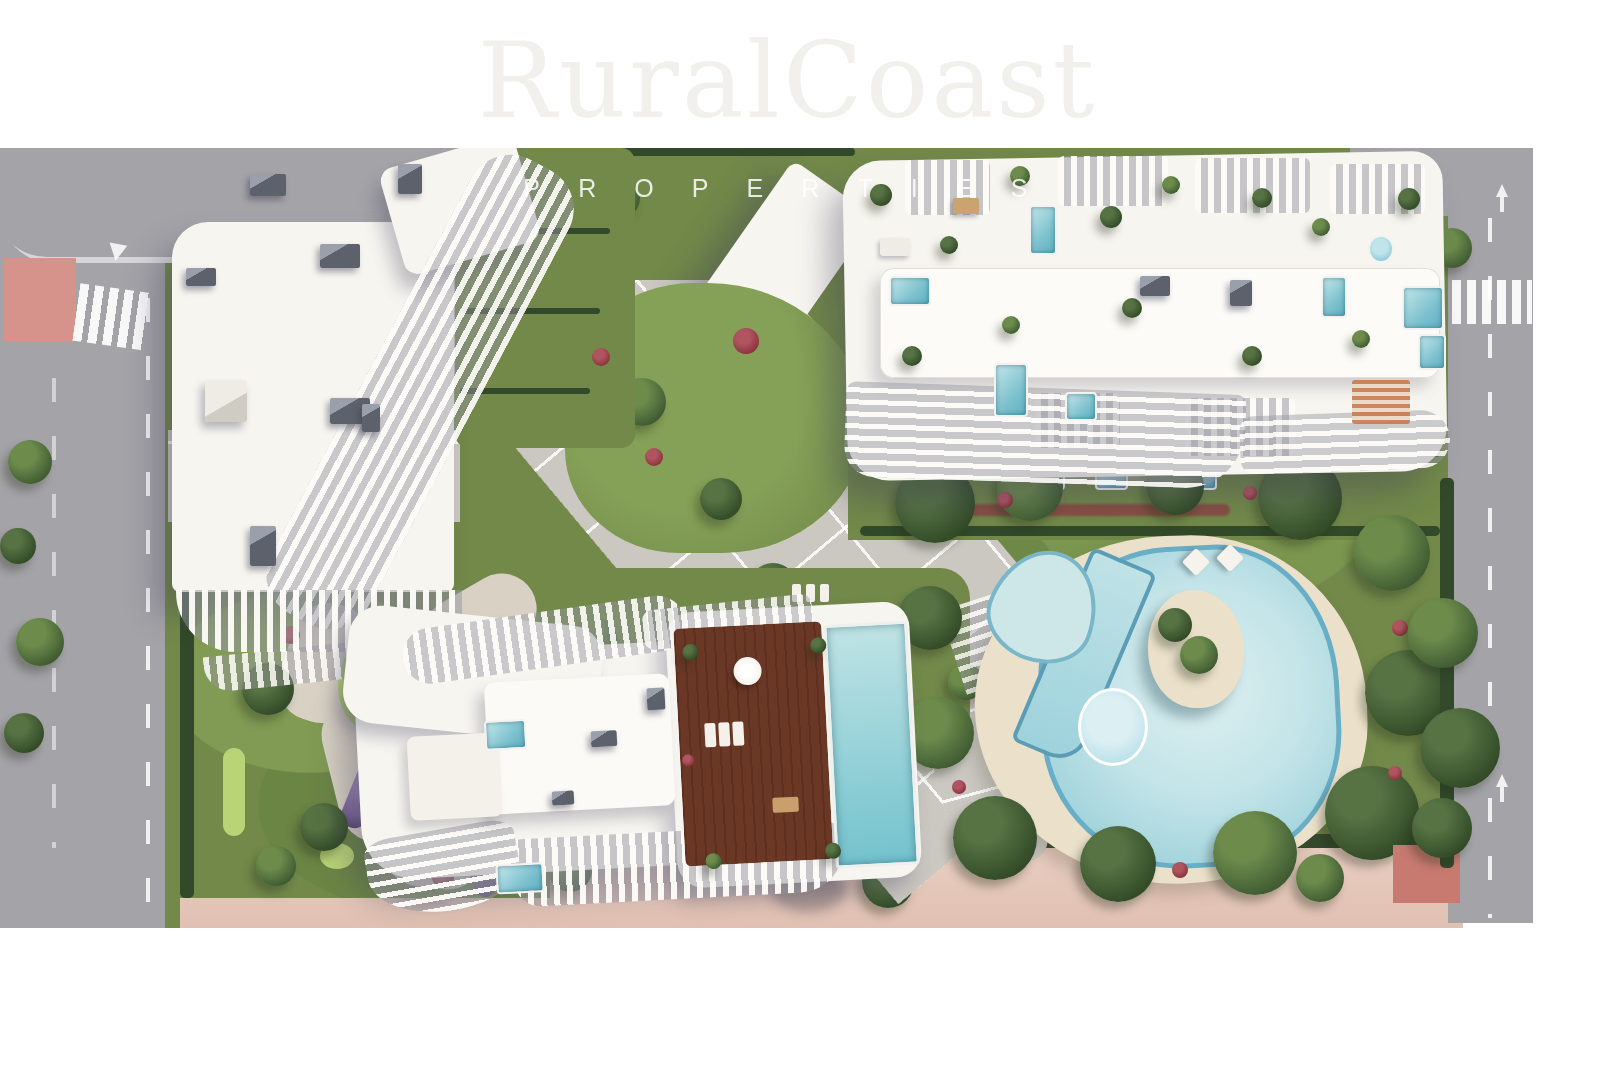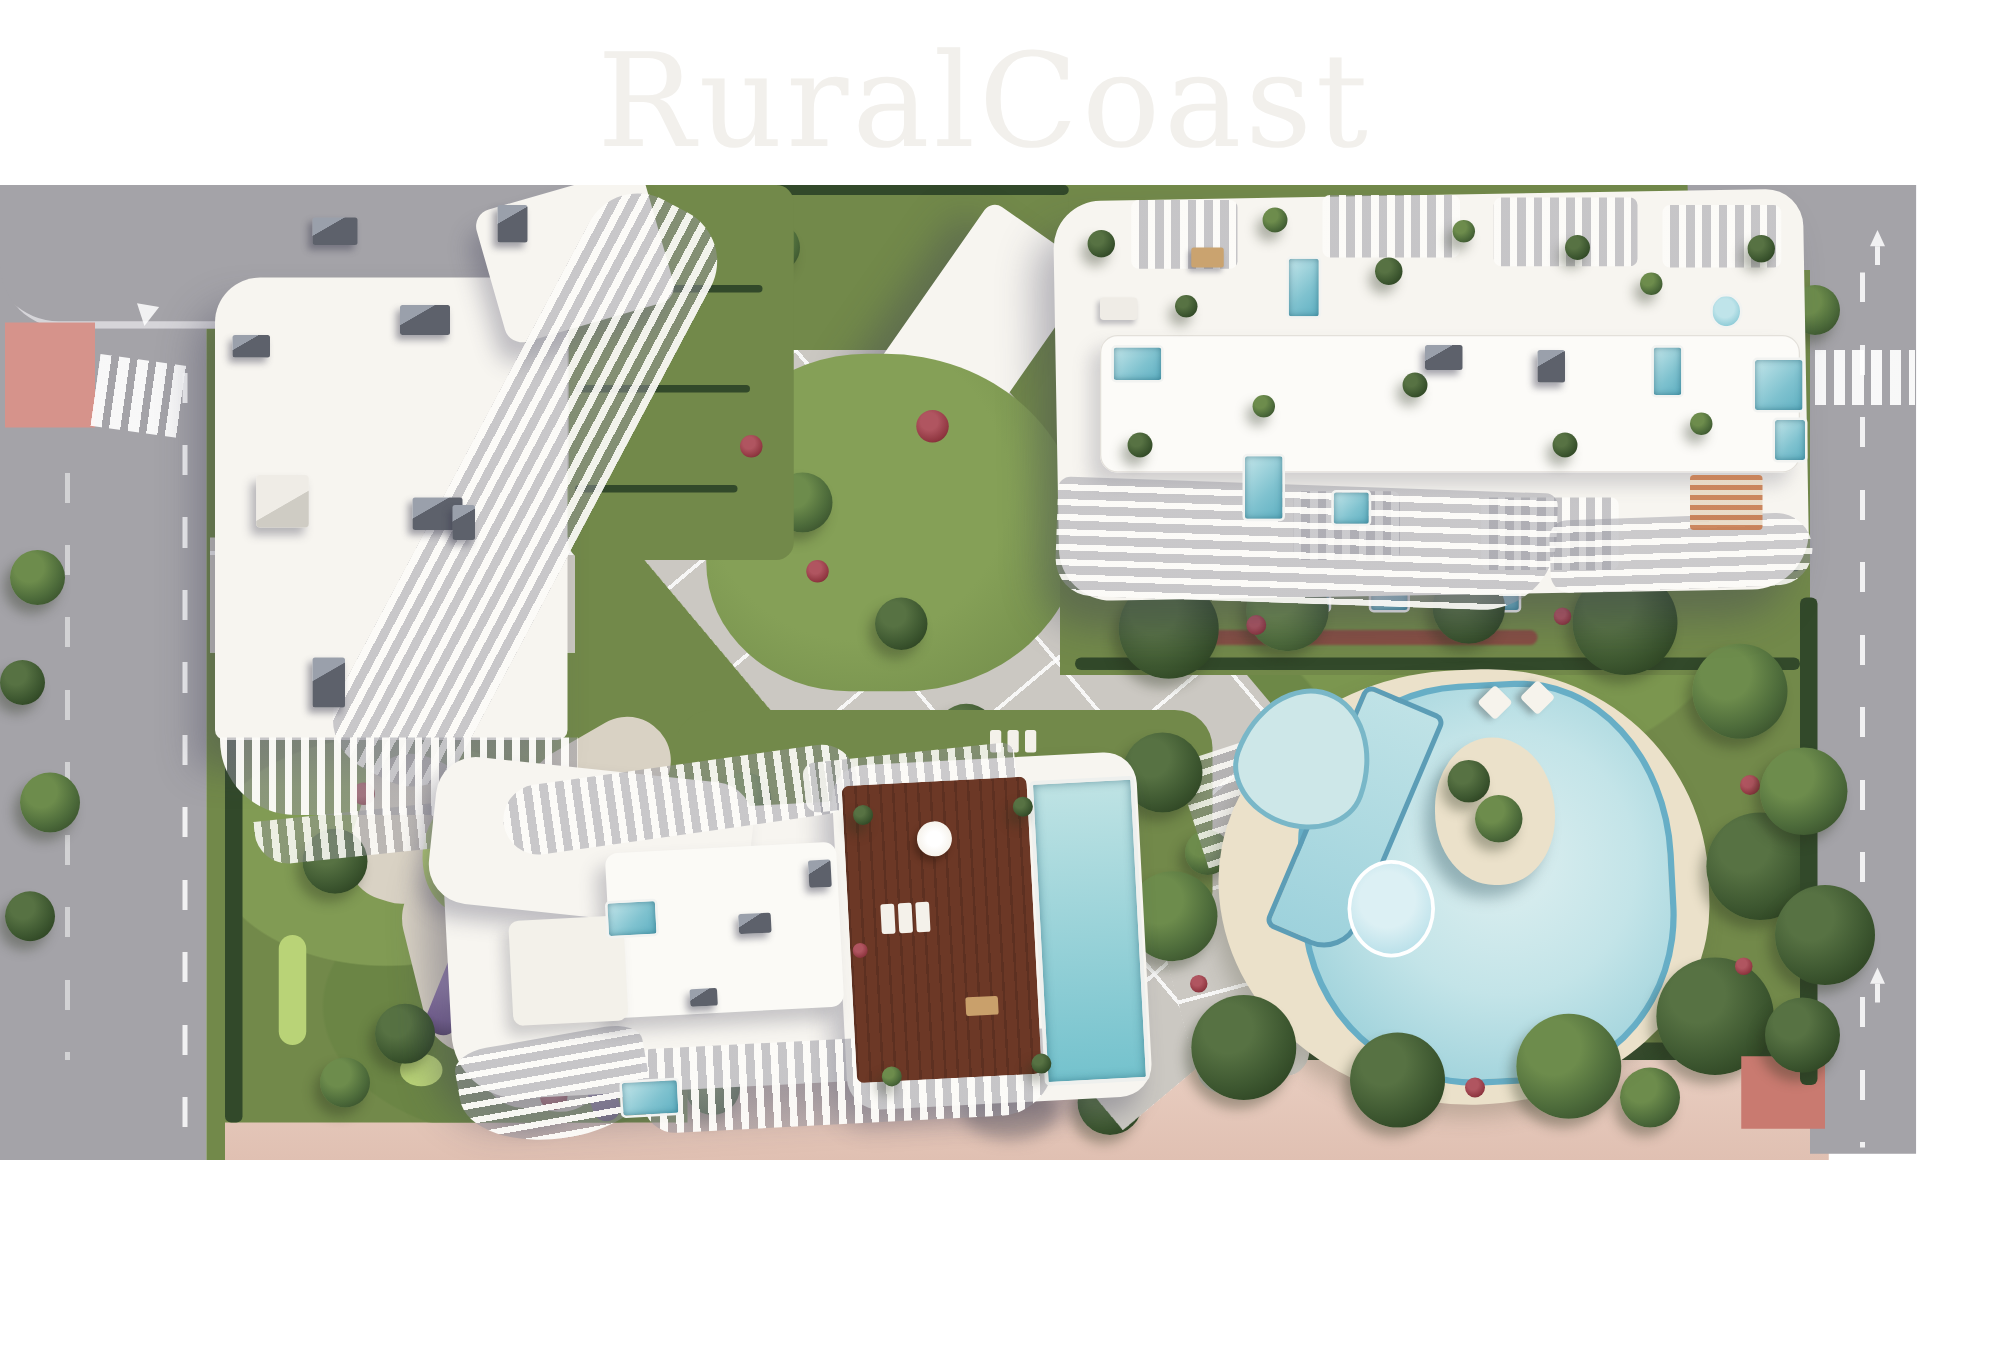--- a/index.html
+++ b/index.html
@@ -284,14 +284,15 @@
       <div class="tree dark" style="left:338px;top:40px;width:16px;height:16px;"></div>
       <div class="tree dark" style="left:470px;top:246px;width:16px;height:16px;"></div>
       <div class="tree" style="left:350px;top:250px;width:16px;height:16px;"></div>
       <div class="tree dark" style="left:466px;top:40px;width:16px;height:16px;"></div>
       <div class="shrub red" style="left:332px;top:150px;width:12px;height:12px;"></div>
     </div>
 
   </div>
 
   <div class="wm-brand">RuralCoast</div>
+  <div class="wm-tagline">P R O P E R T I E S</div>
 
 </div>
 
 </body></html>

